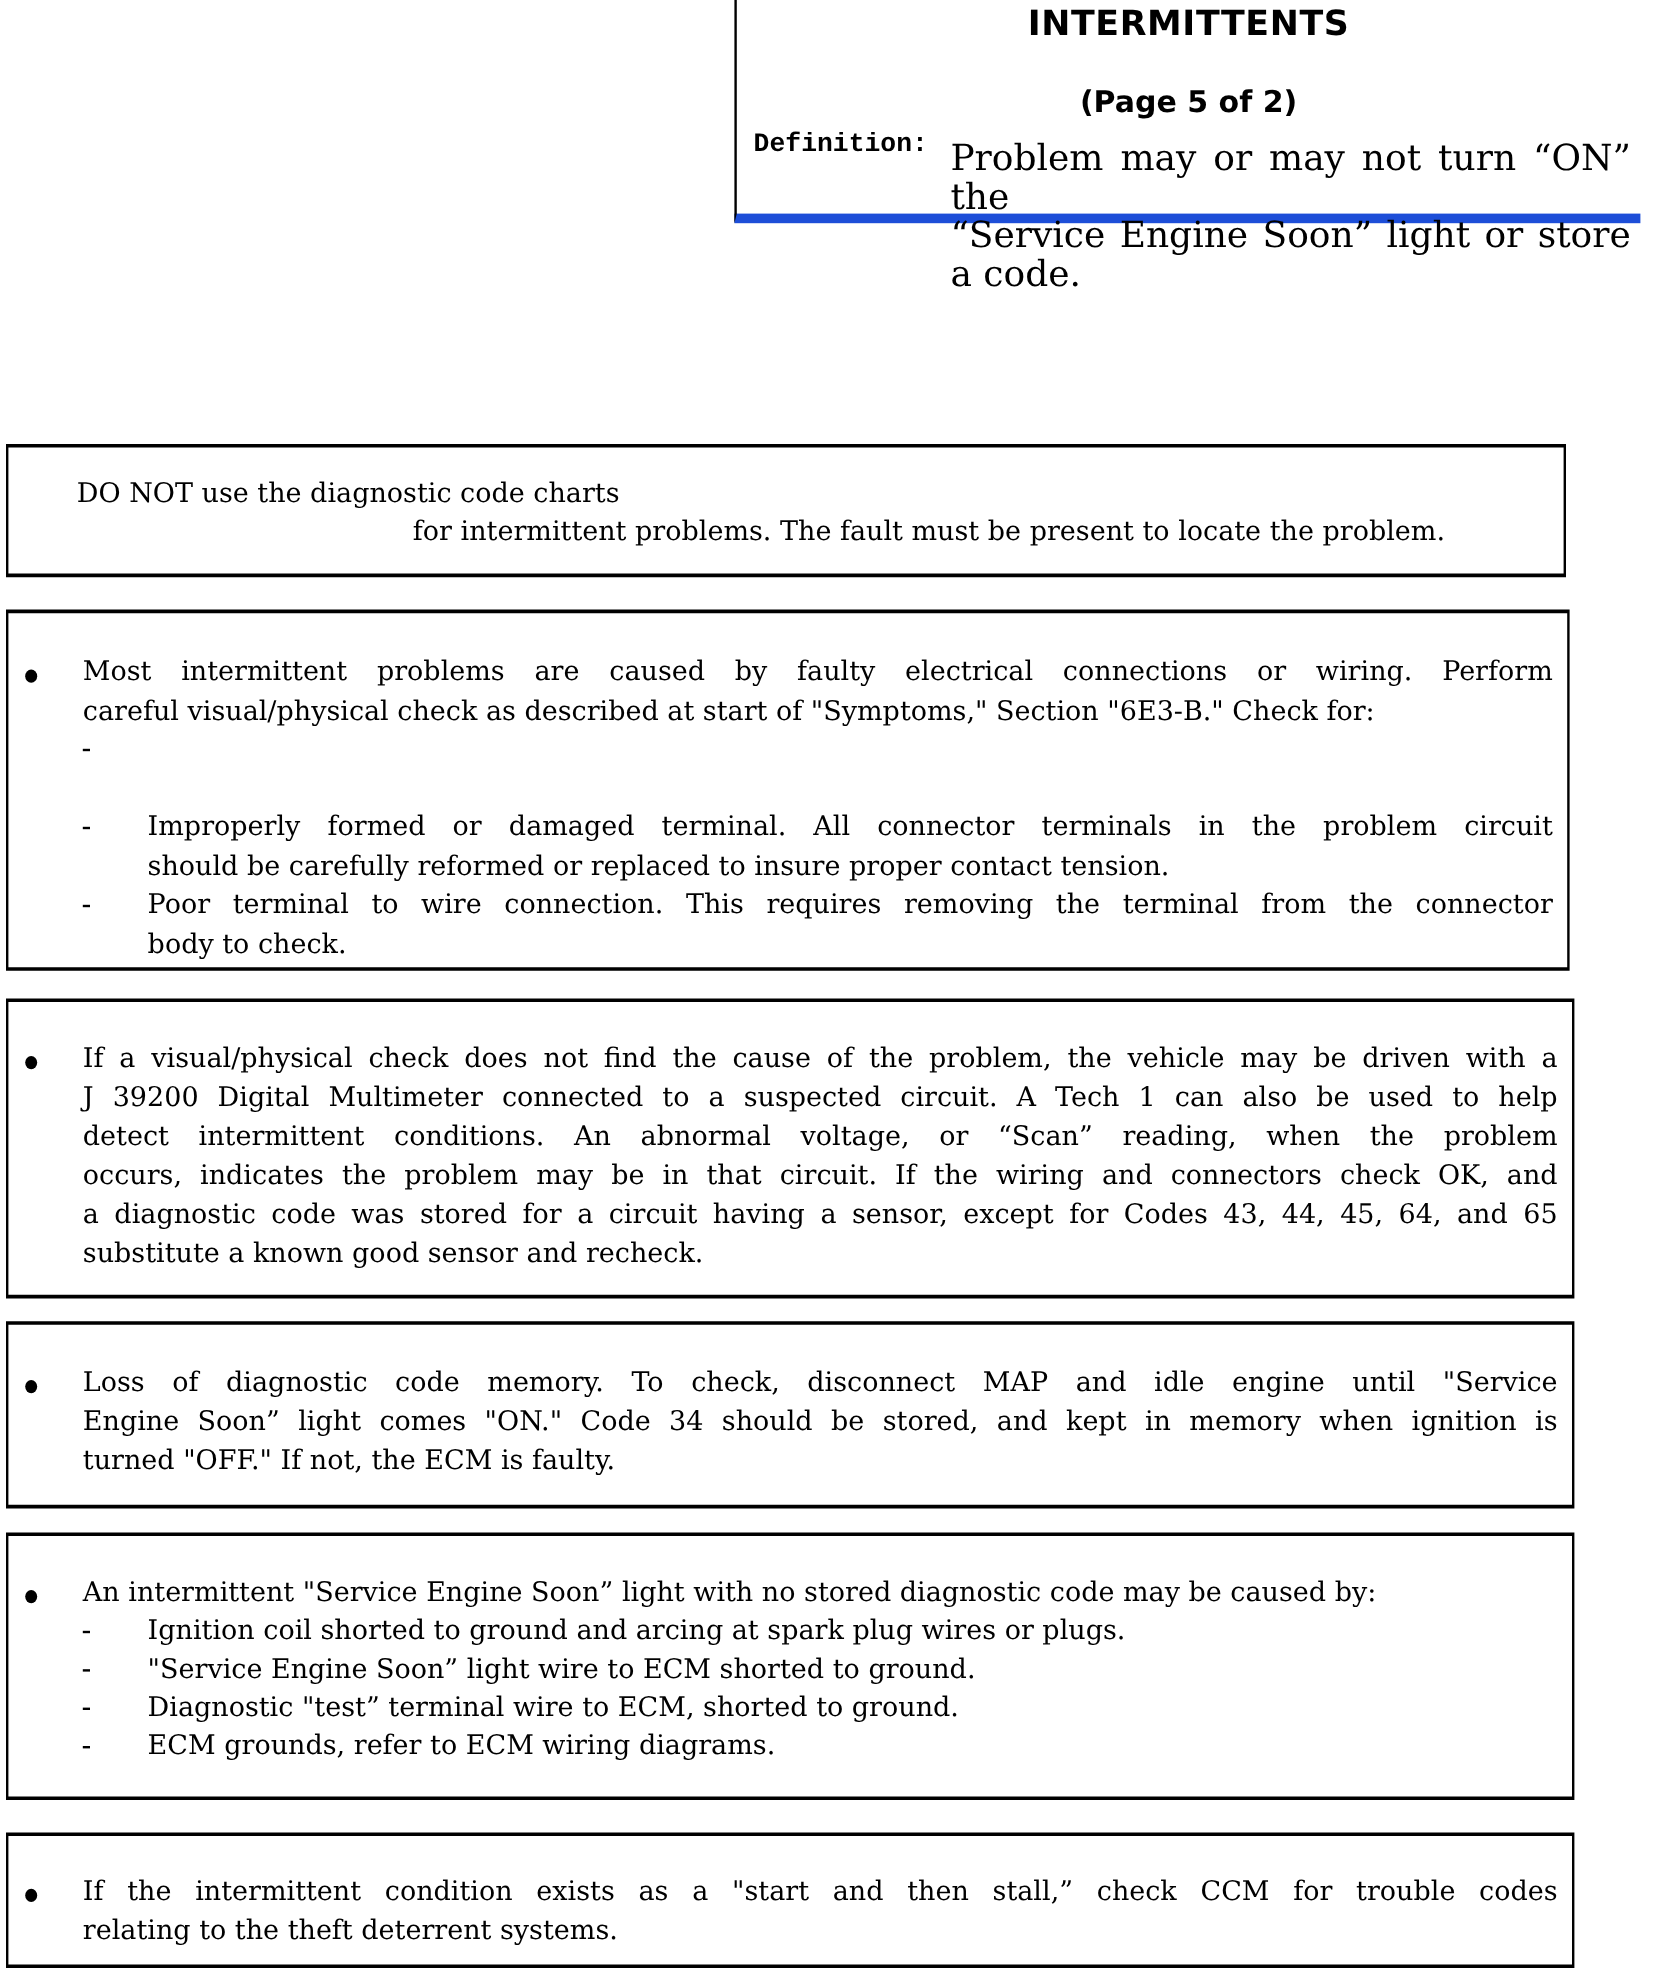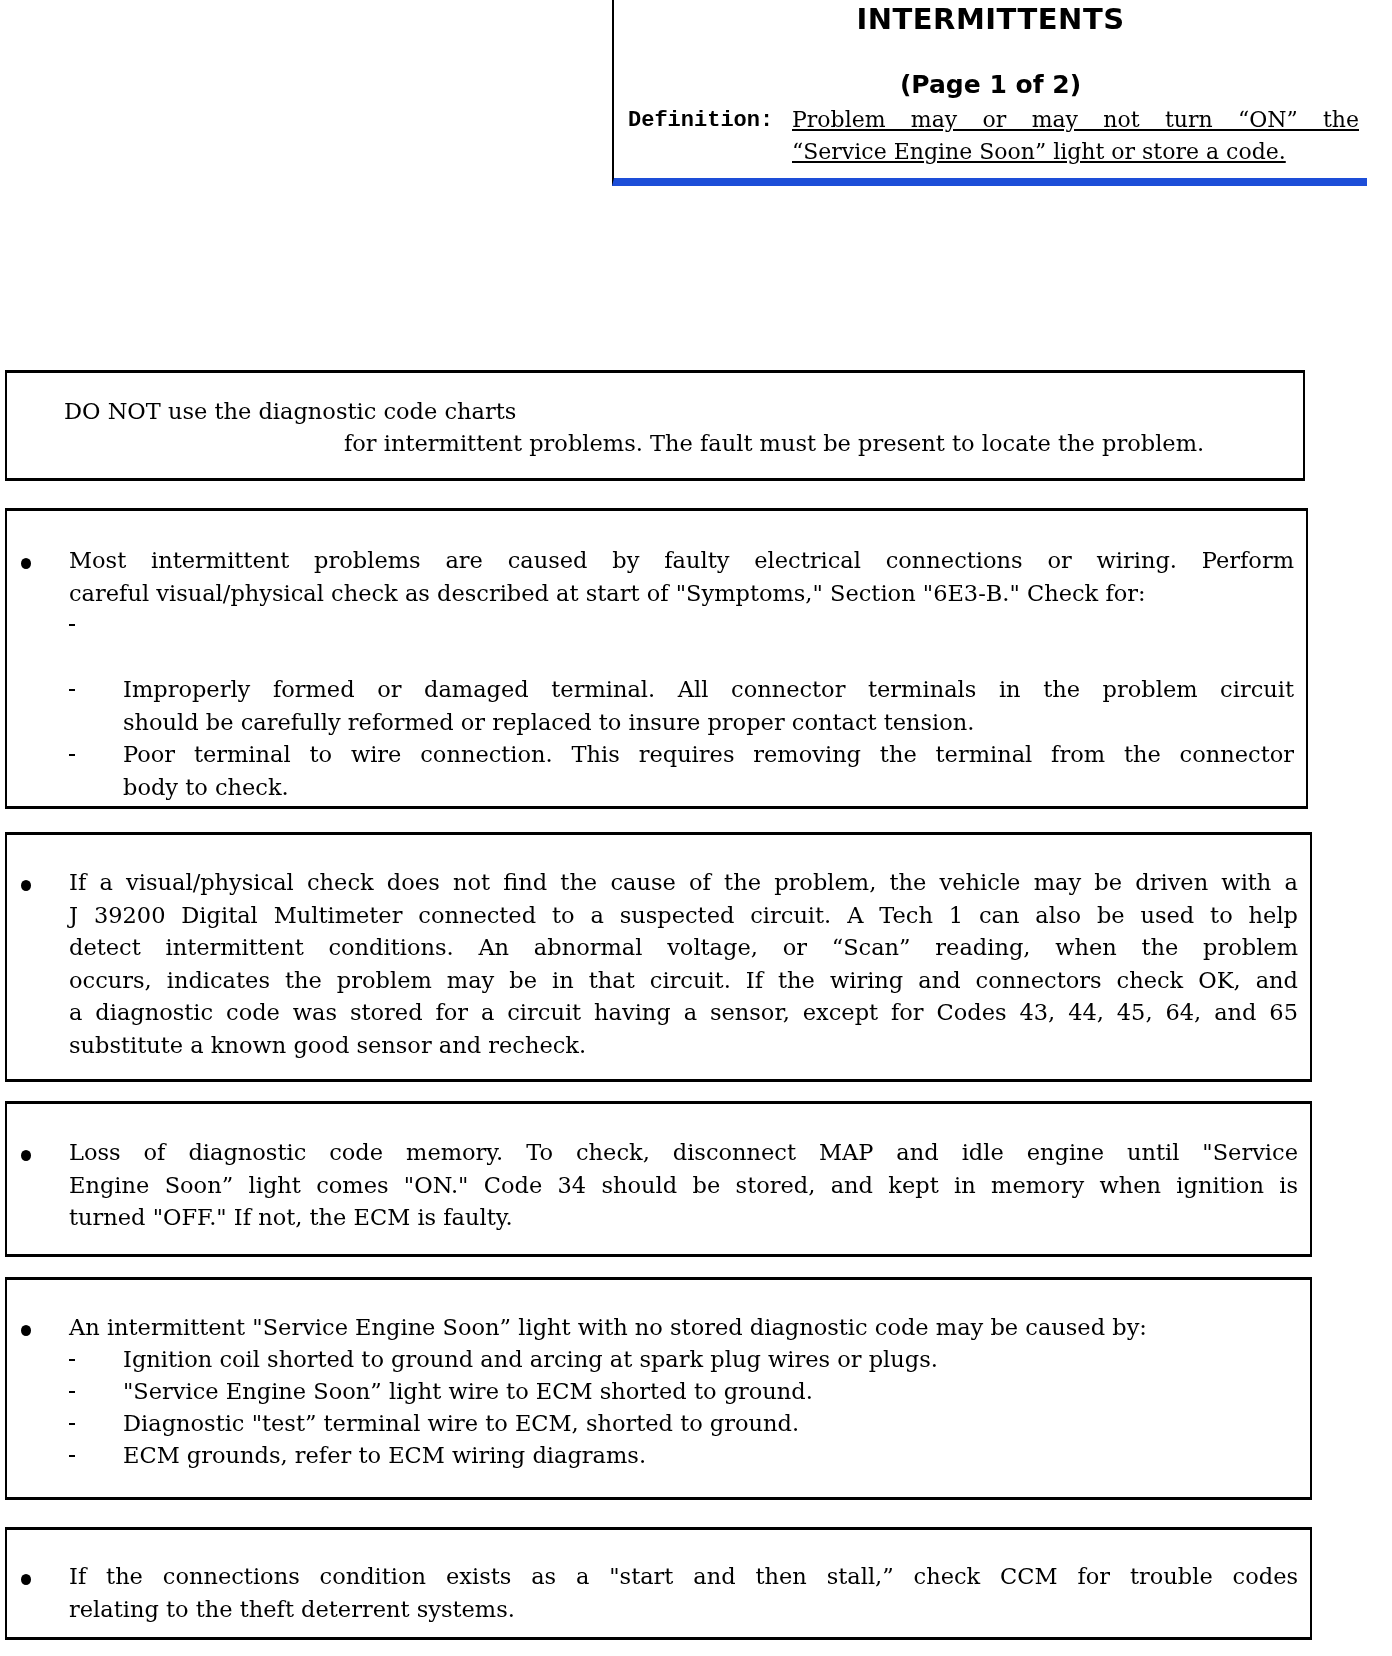--- a/index.html
+++ b/index.html
@@ -20,24 +20,23 @@
     position: absolute; left: 0; right: 0; top: 70px; text-align: center;
     font-family: "DejaVu Sans", "Liberation Sans", sans-serif; font-weight: bold;
     font-size: 25px;
   }
   .def-label {
     position: absolute; left: 14px; top: 108px;
     font-family: Liberation Mono, monospace; font-weight: bold;
     font-size: 22px;
   }
   .def-text {
-    position: absolute; left: 178px; top: 104px; width: 567px;
-    font-size: 22px; line-height: 32px; text-align: justify;
+    position: absolute; left: 178px; top: 117px; width: 567px;
+    font-size: 30px; line-height: 32px; text-align: justify;
     text-align-last: left;
-    text-decoration: underline;
   }
   .def-text .l1 { display: block; text-align: justify; text-align-last: justify; }
   .def-text .l2 { display: block; }
 
   .box {
     position: absolute; left: 5px; border: 2px solid #000; border-top-width: 3px;
     border-bottom-width: 3px; box-sizing: border-box;
     font-size: 22.5px; line-height: 32.5px;
   }
   .box .inner { position: absolute; left: 62px; right: 12px; }
@@ -57,21 +56,21 @@
   #box3 { top: 832px; width: 1307px; height: 250px; }
   #box4 { top: 1101px; width: 1307px; height: 156px; }
   #box5 { top: 1277px; width: 1307px; height: 223px; }
   #box6 { top: 1527px; width: 1307px; height: 113px; }
 </style>
 </head>
 <body>
 
 <div class="header">
   <div class="title">INTERMITTENTS</div>
-  <div class="page-indicator">(Page 1 of 2)</div>
+  <div class="page-indicator">(Page 5 of 2)</div>
   <div class="def-label">Definition:</div>
   <div class="def-text">
     <span class="l1">Problem may or may not turn “ON” the</span>
     <span class="l2">“Service Engine Soon” light or store a code.</span>
   </div>
 </div>
 
 <div class="box" id="box1">
   <span class="line" style="position:absolute;left:337px;top:54px;">for intermittent problems.  The fault must be present to locate the problem.</span>
   <span class="line" style="position:absolute;left:57px;top:22px;">DO NOT use the diagnostic code charts</span>
@@ -136,16 +135,16 @@
   </div>
   <div class="dash" style="top:175px;"></div>
   <div class="sub" style="top:159px;">
     <span class="line">ECM grounds, refer to ECM wiring diagrams.</span>
   </div>
 </div>
 
 <div class="box" id="box6">
   <div class="bullet" style="top:44px;"></div>
   <div class="inner" style="top:30px;">
-    <span class="just">If the connections condition exists as a "start and then stall,” check CCM for trouble codes</span>
+    <span class="just">If the intermittent condition exists as a "start and then stall,” check CCM for trouble codes</span>
     <span class="line">relating to the theft deterrent systems.</span>
   </div>
 </div>
 
 </body></html>

